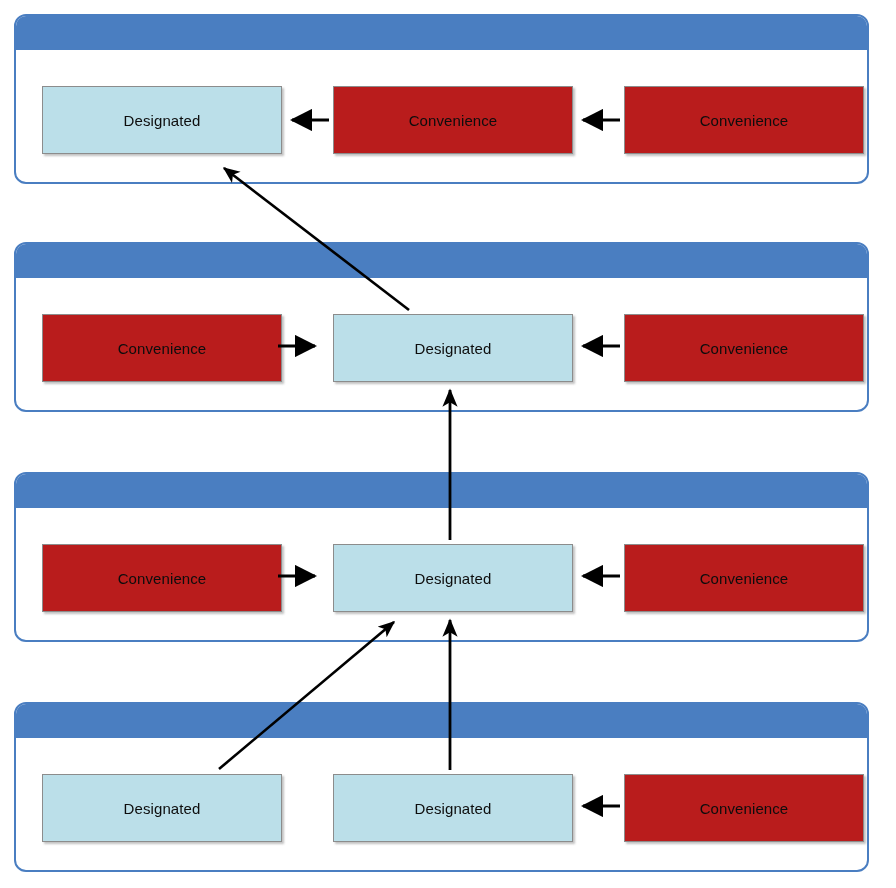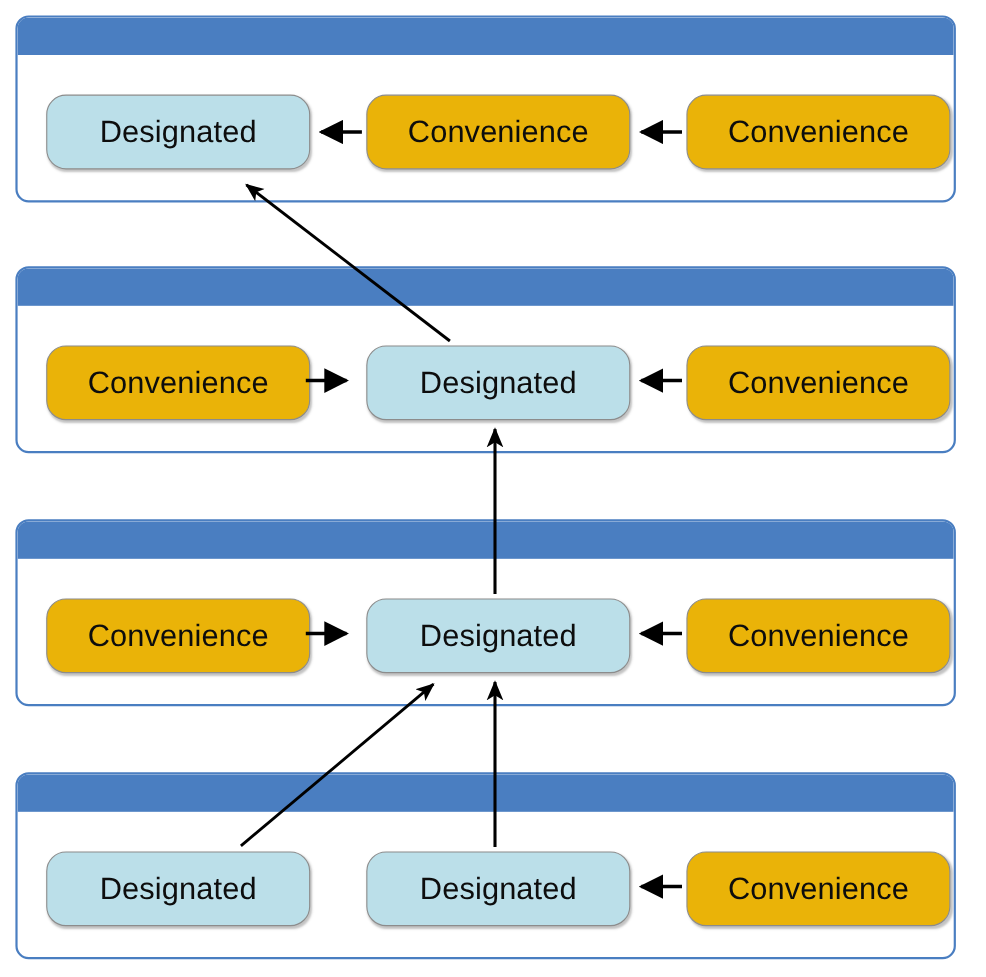--- a/index.html
+++ b/index.html
@@ -37,32 +37,32 @@
   .lane-body {
     position: relative;
     height: calc(100% - 34px);
   }
   
   .node {
     position: absolute;
     height: 68px;
     box-sizing: border-box;
     border: 1.5px solid #8C8C8C;
-    border-radius: 18px;
+    border-radius: 0;
     display: flex;
     align-items: center;
     justify-content: center;
-    font-size: 28px;
+    font-size: 15px;
     color: #0d0d0d;
     letter-spacing: 0.1px;
     box-shadow: 1.5px 2px 2px rgba(120,120,120,0.45);
     white-space: nowrap;
   }
   .node.designated { background: #BBDFE9; }
-  .node.convenience { background: #eab308; }
+  .node.convenience { background: #b91c1c; }
 
   .col-a { left: 26px;  width: 240px; }
   .col-b { left: 317px; width: 240px; }
   .col-c { left: 608px; width: 240px; }
 
   .node-row { top: 36px; }
 
   
   #arrow-layer {
     position: absolute;

